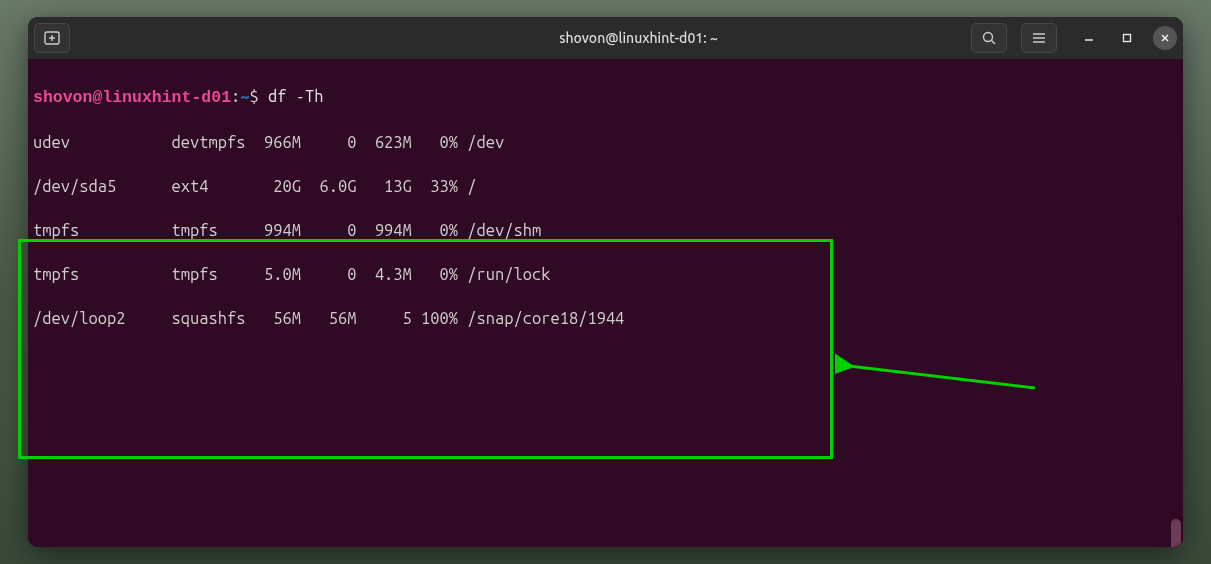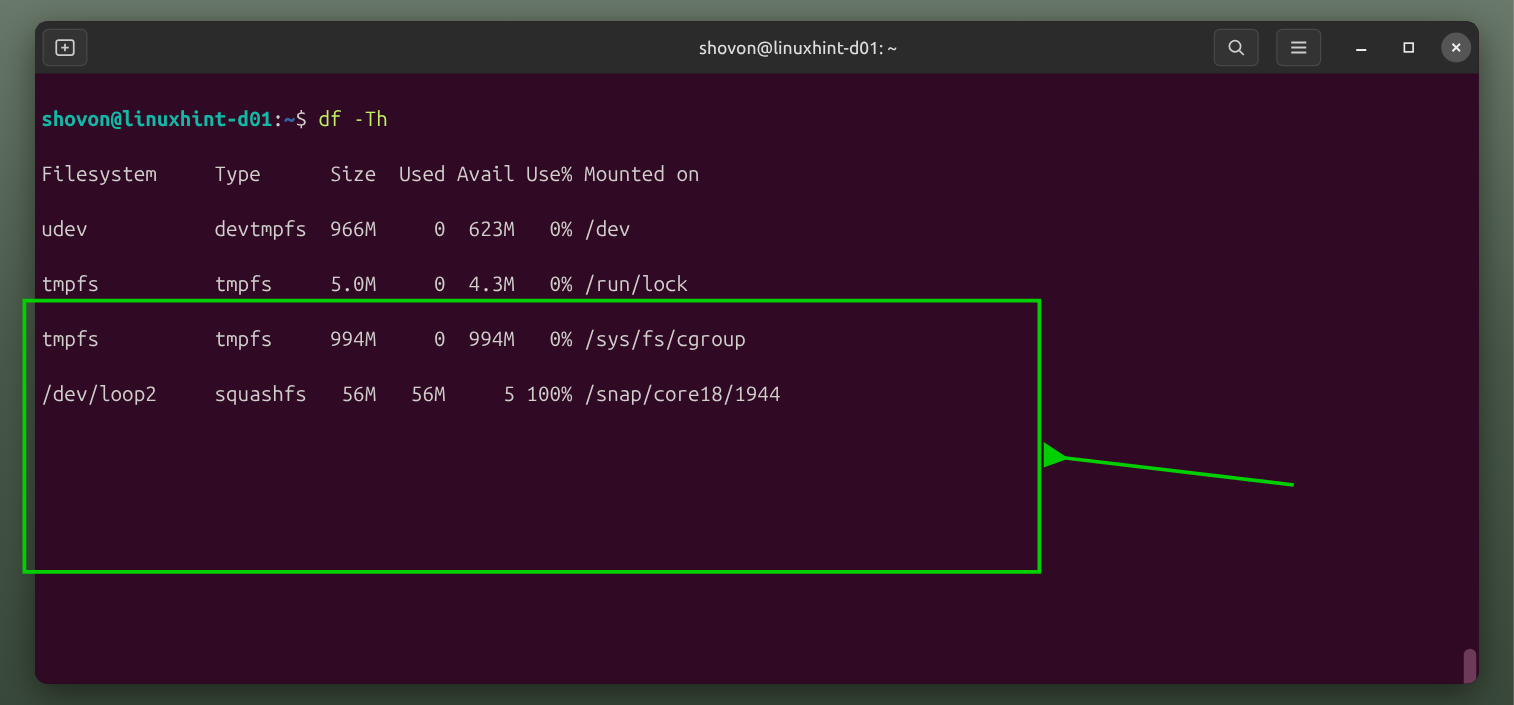--- a/index.html
+++ b/index.html
@@ -74,24 +74,24 @@
       flex: 1;
       background: #300a24;
       padding: 4px 5px;
       font-size: 16.5px;
       line-height: 22px;
       color: #d0cfcc;
       white-space: pre;
       position: relative;
       overflow: hidden;
     }
-    .prompt-user { color: #14b8a6; font-weight: bold; }
+    .prompt-user { color: #ec4899; font-weight: bold; font-family: Liberation Mono, monospace; }
     .prompt-colon { color: #d0cfcc; }
     .prompt-path { color: #3465a4; font-weight: bold; }
-    .prompt-cmd { color: #bef264; }
+    .prompt-cmd { color: #e5e5e5; }
     .row { font-family: 'Ubuntu Mono', monospace; }
     .highlight-box {
       position: absolute;
       border: 3px solid #00d000;
       pointer-events: none;
     }
     .arrow {
       position: absolute;
       pointer-events: none;
     }
@@ -151,24 +151,24 @@
             <line x1="2" y1="2" x2="8" y2="8" stroke="#eee" stroke-width="1.5"></line>
             <line x1="8" y1="2" x2="2" y2="8" stroke="#eee" stroke-width="1.5"></line>
           </svg>
         </div>
       </div>
     </div>
   </div>
 
   <div class="terminal-body">
 <div class="row"><span class="prompt-user">shovon@linuxhint-d01</span><span class="prompt-colon">:</span><span class="prompt-path">~</span><span class="prompt-colon">$</span> <span class="prompt-cmd">df -Th</span></div>
-<div class="row">Filesystem     Type      Size  Used Avail Use% Mounted on</div>
 <div class="row">udev           devtmpfs  966M     0  623M   0% /dev</div>
+<div class="row">/dev/sda5      ext4       20G  6.0G   13G  33% /</div>
+<div class="row">tmpfs          tmpfs     994M     0  994M   0% /dev/shm</div>
 <div class="row">tmpfs          tmpfs     5.0M     0  4.3M   0% /run/lock</div>
-<div class="row">tmpfs          tmpfs     994M     0  994M   0% /sys/fs/cgroup</div>
 <div class="row">/dev/loop2     squashfs   56M   56M     5 100% /snap/core18/1944</div>
 
 
 
 
 
 
 
 
 

